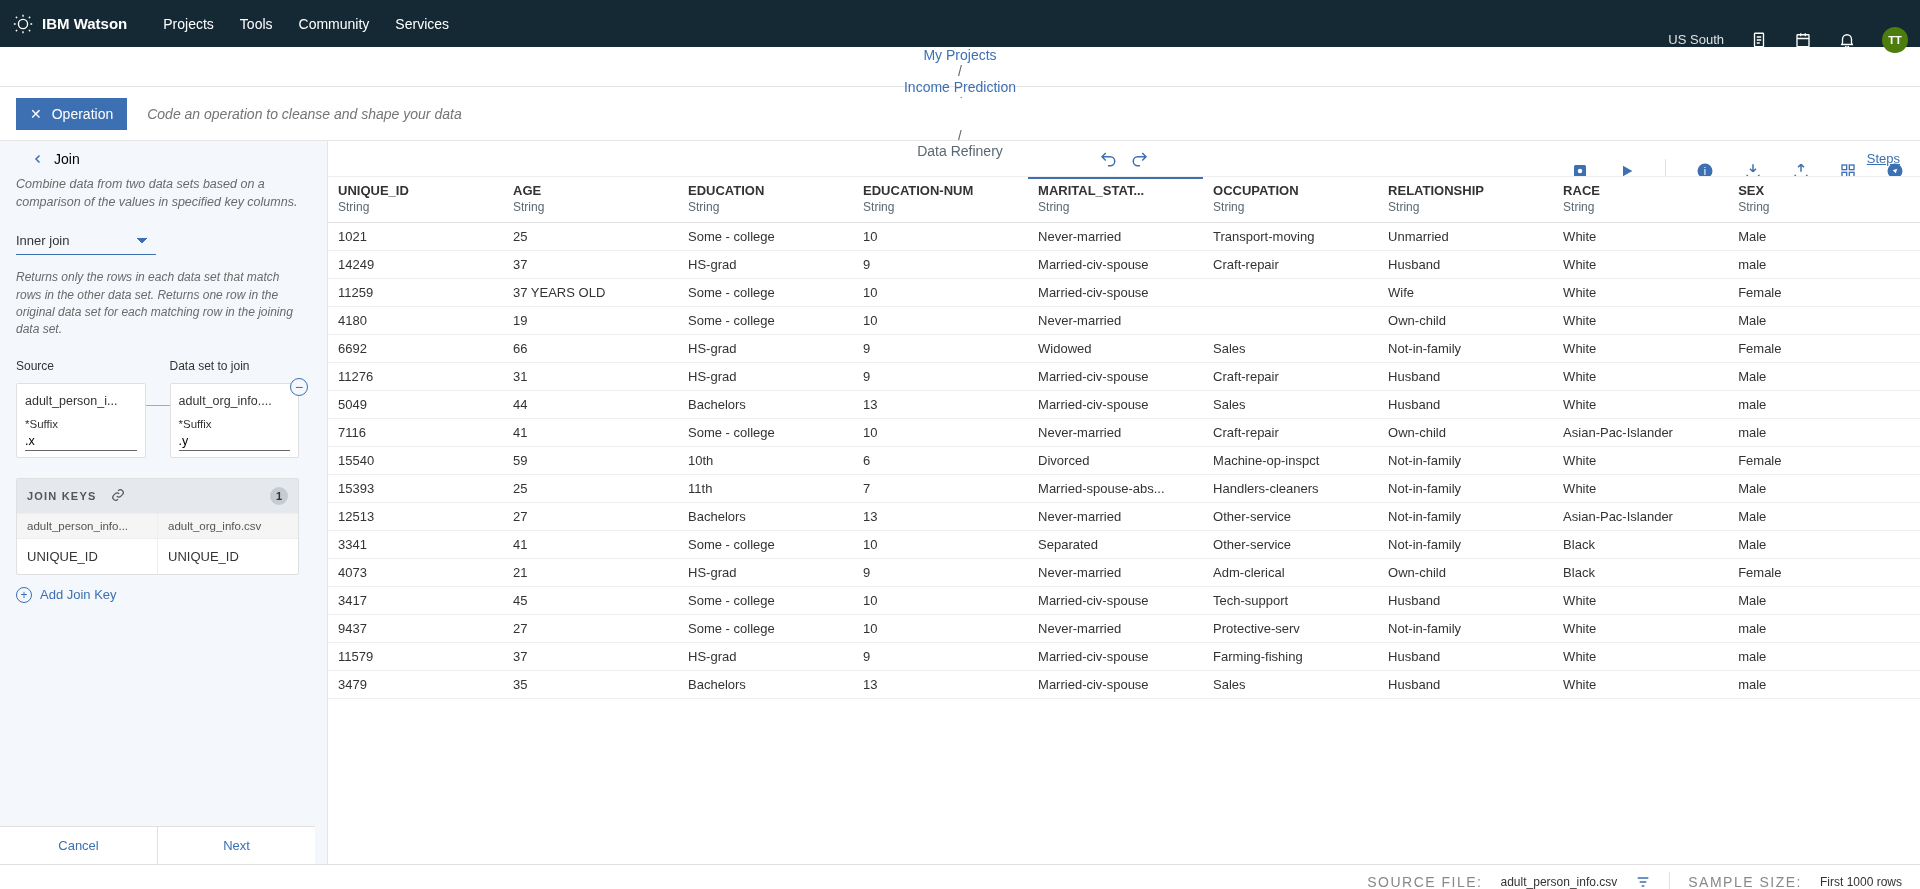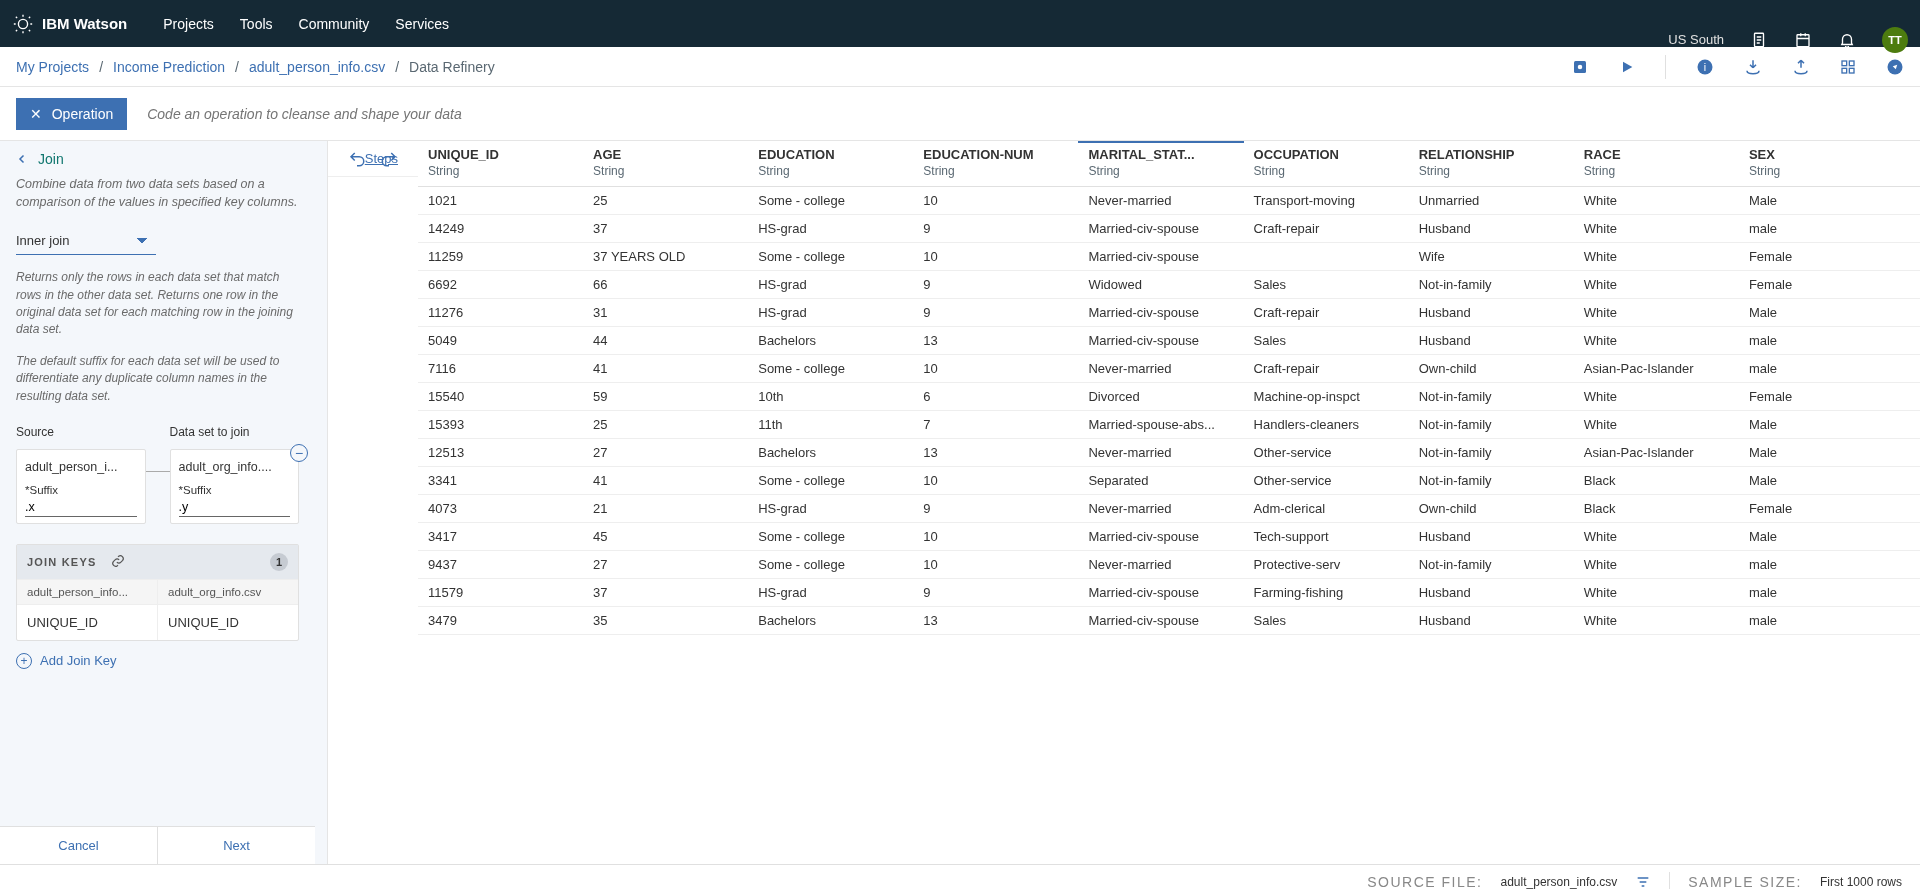--- a/index.html
+++ b/index.html
@@ -42,20 +42,21 @@
 
   
   .breadcrumb-bar {
     height: 40px;
     display: flex;
     align-items: center;
     padding: 0 16px;
     border-bottom: 1px solid #e5e5e5;
     font-size: 14px;
     color: #5a6872;
+    flex-direction: column;
   }
   .breadcrumb-bar a { color: #3d70b2; text-decoration: none; }
   .breadcrumb-bar .sep { margin: 0 10px; color: #5a6872; }
   .breadcrumb-bar .right-actions {
     margin-left: auto; display: flex; align-items: center; gap: 30px;
     color: #3d70b2;
   }
   .vsep { width: 1px; height: 24px; background: #e0e0e0; }
 
   
@@ -80,22 +81,22 @@
 
   
   .sidebar {
     width: 328px; flex-shrink: 0; background: #f4f7fb;
     display: flex; flex-direction: column;
     border-right: 1px solid #e5e5e5;
     position: relative;
     padding-right: 12px;
   }
   .sb-header {
-    padding: 10px 16px 8px 16px; display: flex; align-items: center;
-    gap: 10px; font-size: 14px; color: #0f766e;
+    padding: 10px 16px 8px 32px; display: flex; align-items: center;
+    gap: 10px; font-size: 14px; color: #000000;
   }
   .sb-header svg { color: #3d70b2; }
   .sb-body { padding: 0 16px 12px 16px; overflow-y: auto; flex: 1; }
   .sb-desc { font-style: italic; color: #6a6a6a; font-size: 12.5px; margin-bottom: 16px; line-height: 1.45; }
   .select {
     border: none; border-bottom: 1px solid #3d70b2;
     background: transparent; font-size: 13px; padding: 6px 0;
     width: 140px; color: #333;
     appearance: none;
     background-image: linear-gradient(45deg, transparent 50%, #3d70b2 50%), linear-gradient(135deg, #3d70b2 50%, transparent 50%);
@@ -166,21 +167,21 @@
     border-top: 1px solid #e0e0e0; display: flex;
     height: 38px;
   }
   .sb-footer button {
     flex: 1; background: #fff; border: none; color: #3d70b2;
     font-size: 13px; cursor: pointer;
   }
   .sb-footer button:first-child { border-right: 1px solid #e0e0e0; }
 
   
-  .data-area { flex: 1; display: flex; flex-direction: row; overflow: hidden; }
+  .data-area { flex: 1; display: flex; flex-direction: column; overflow: hidden; }
   .data-toolbar {
     height: 36px; display: flex; align-items: center;
     padding: 0 20px; justify-content: center; position: relative;
     border-bottom: 1px solid #eee; font-size: 13px;
   }
   .undo-redo { display: flex; gap: 14px; color: #3d70b2; }
   .steps-link { position: absolute; right: 20px; color: #3d70b2; }
   .table-wrap { flex: 1; overflow: auto; }
   table { border-collapse: collapse; width: 100%; table-layout: fixed; }
   col.c0 { width: 135px; }
@@ -333,21 +334,20 @@
           </svg>
         </span>
       <span>Join</span>
     </div>
     <div class="sb-body">
       <p class="sb-desc">Combine data from two data sets based on a comparison of the values in specified key columns.</p>
       <select class="select">
         <option>Inner join</option>
       </select>
       <p class="sb-small">Returns only the rows in each data set that match rows in the other data set. Returns one row in the original data set for each matching row in the joining data set.</p>
-      <p class="sb-small">The default suffix for each data set will be used to differentiate any duplicate column names in the resulting data set.</p>
 
       <div class="ds-row">
         <div class="ds-col">
           <div class="ds-label">Source</div>
           <div class="ds-card">
             <div class="ds-name">adult_person_i...</div>
             <div class="ds-suffix-label">*Suffix</div>
             <input class="ds-suffix-input" value=".x" style="">
           </div>
         </div>
@@ -473,20 +473,31 @@
               <td>37 YEARS OLD</td>
               <td>Some  -  college</td>
               <td>10</td>
               <td>Married-civ-spouse</td>
               <td></td>
               <td>Wife</td>
               <td>White</td>
               <td>Female</td>
             </tr>
             <tr>
+              <td>4180</td>
+              <td>19</td>
+              <td>Some  -  college</td>
+              <td>10</td>
+              <td>Never-married</td>
+              <td></td>
+              <td>Own-child</td>
+              <td>White</td>
+              <td>Male</td>
+            </tr>
+            <tr>
               <td>6692</td>
               <td>66</td>
               <td>            HS-grad</td>
               <td>9</td>
               <td>Widowed</td>
               <td>Sales</td>
               <td>Not-in-family</td>
               <td>White</td>
               <td>Female</td>
             </tr>

